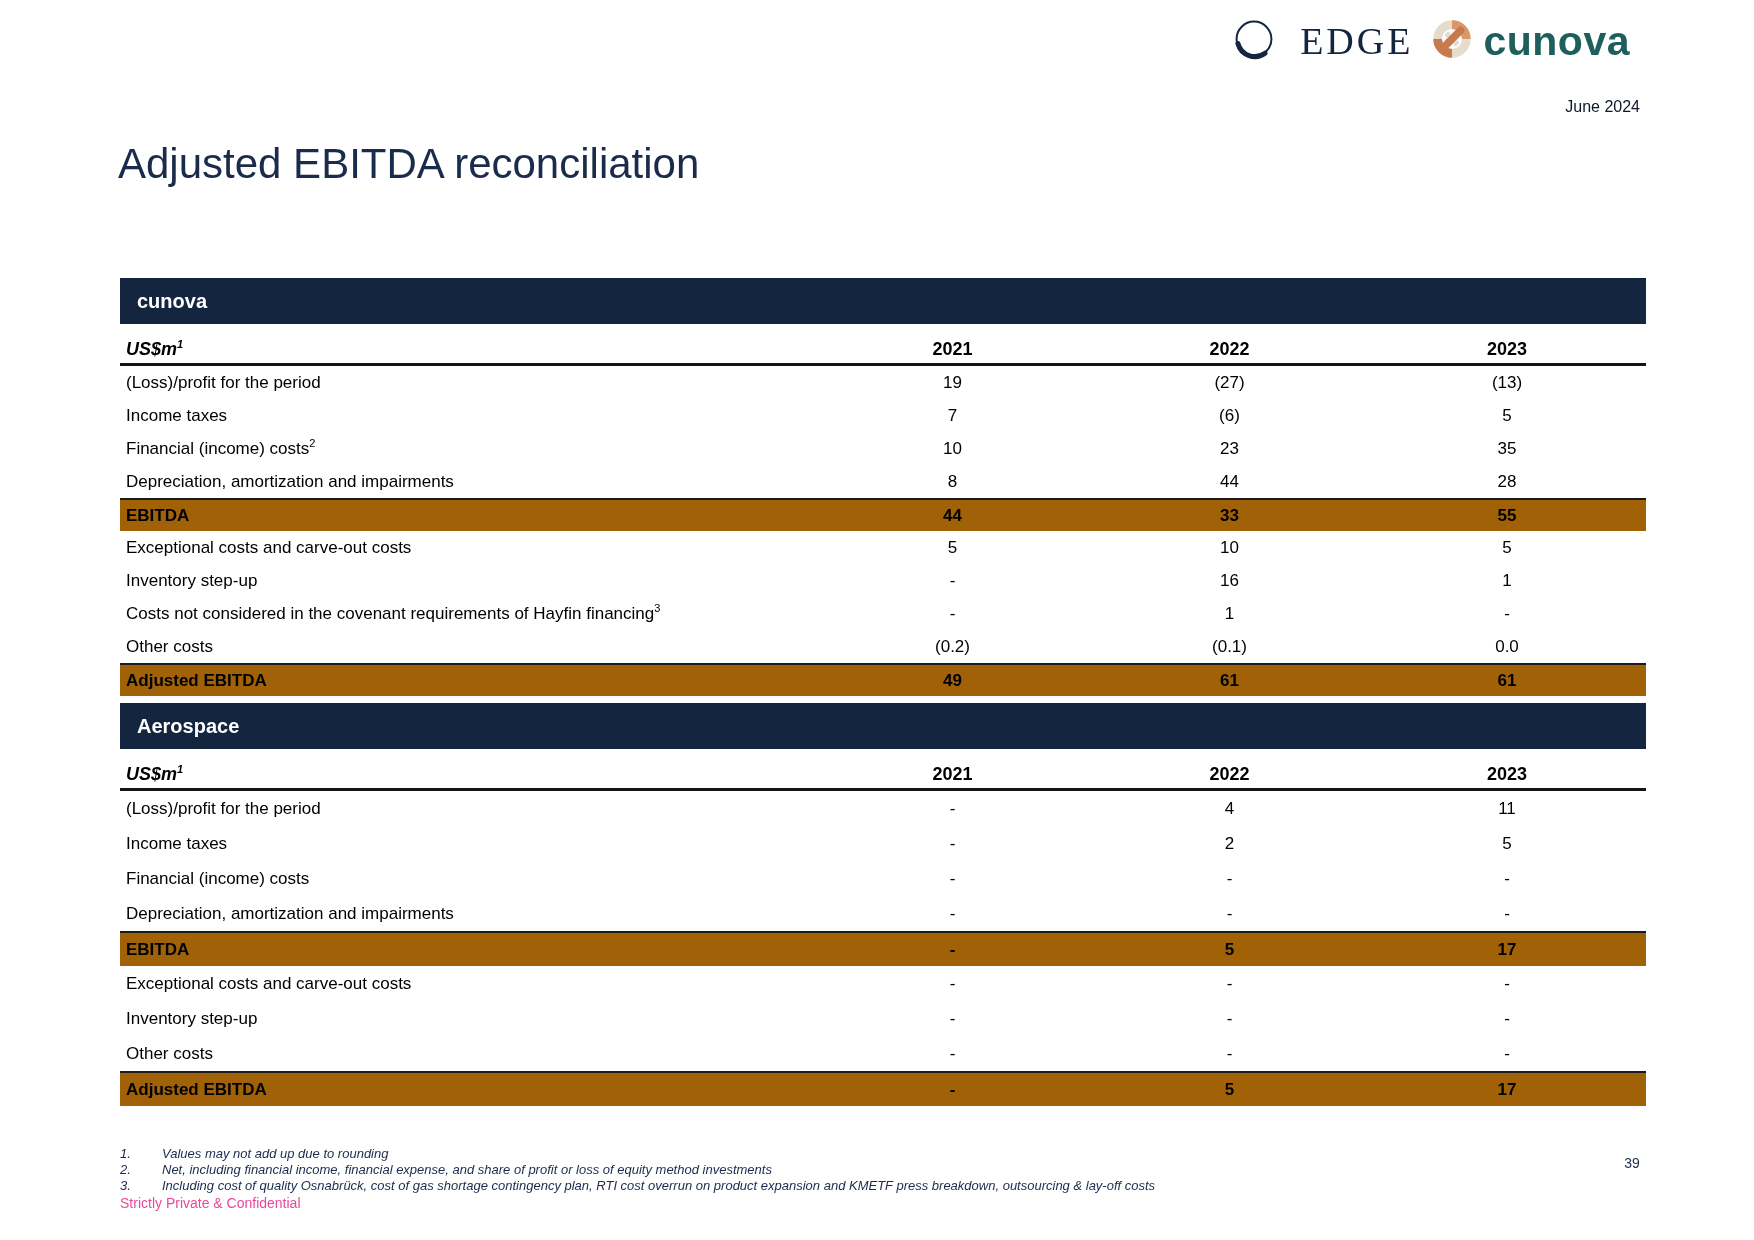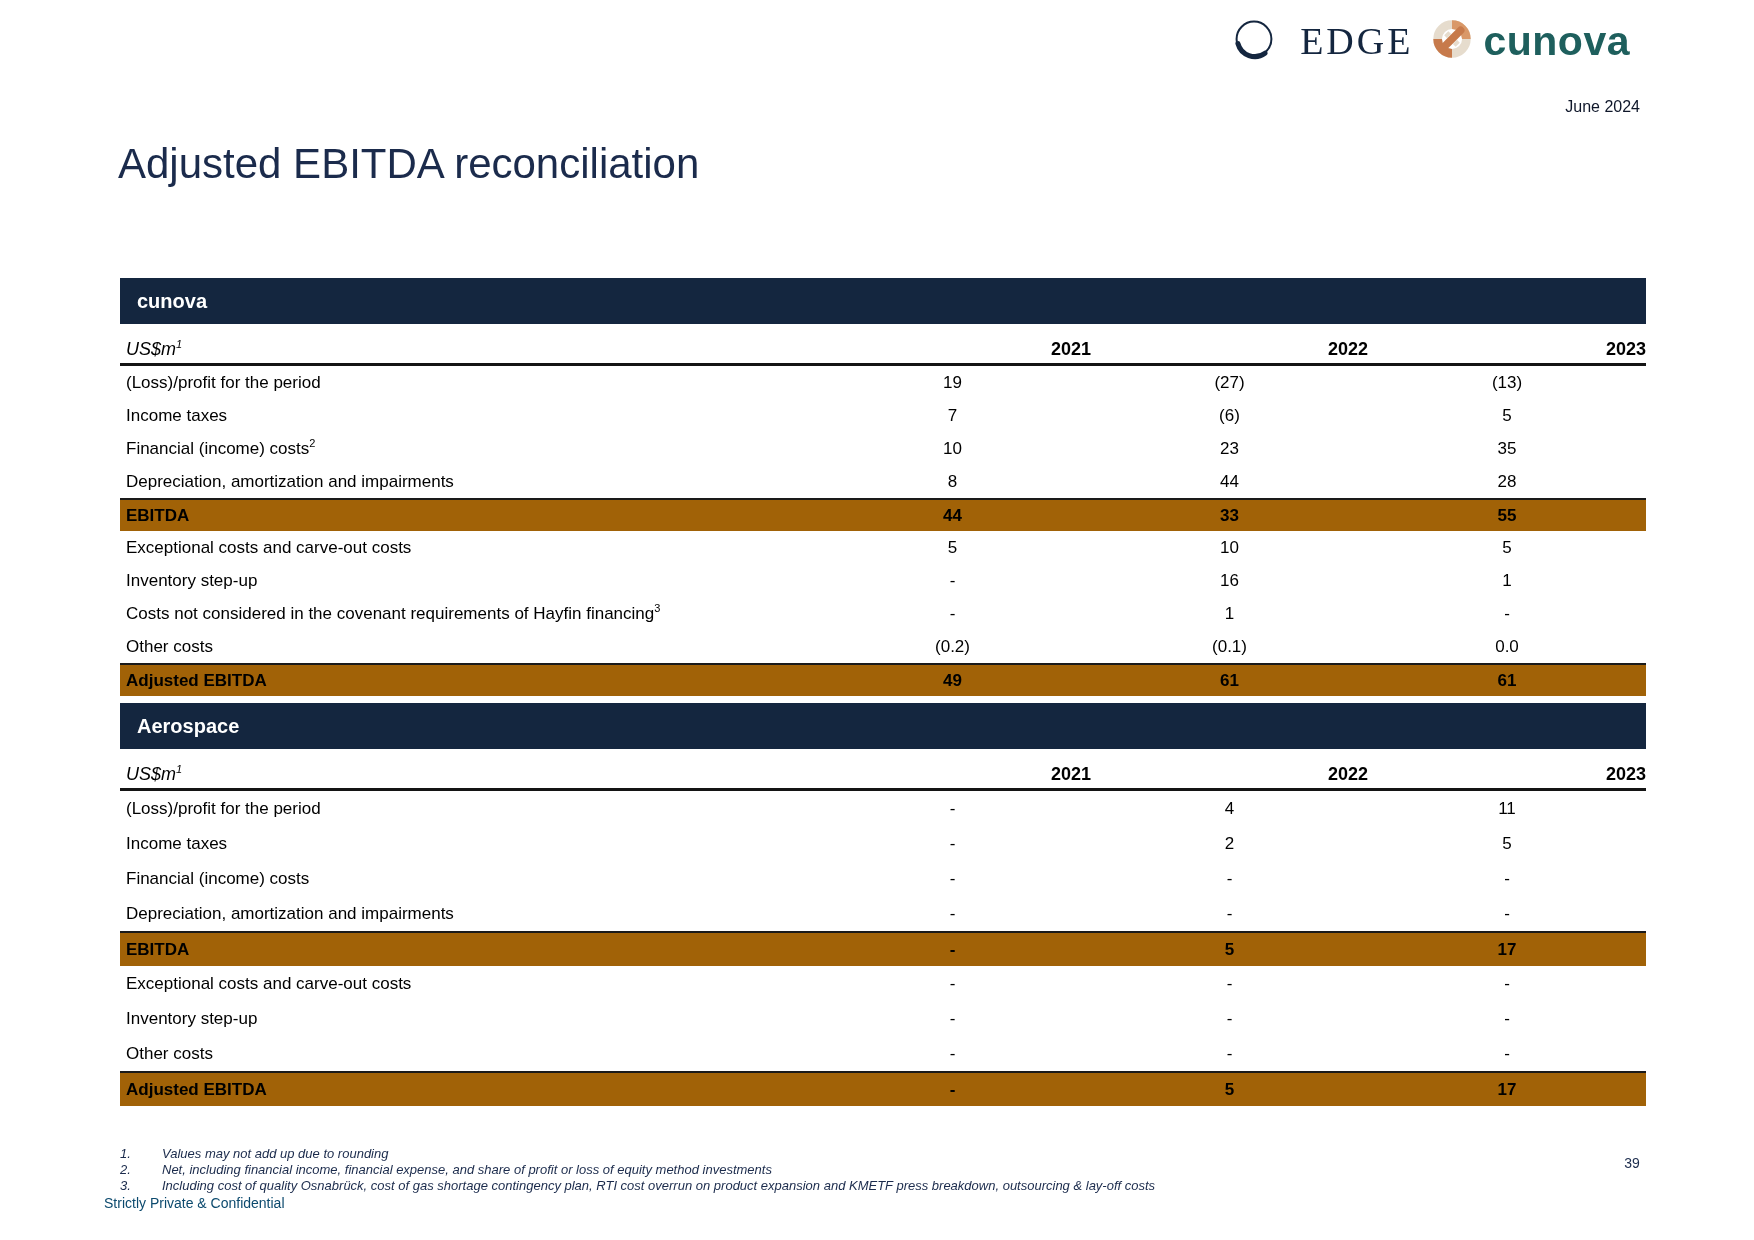--- a/index.html
+++ b/index.html
@@ -43,22 +43,22 @@
     height:46px;background:#14263f;color:#ffffff;
     display:flex;align-items:center;padding-left:17px;box-sizing:border-box;
     font-size:20px;font-weight:bold;
   }
   .thead{
     display:grid;grid-template-columns:694px 277px 277px 278px;
     height:36px;align-items:end;
     border-bottom:3px solid #141414;box-sizing:content-box;
     padding-bottom:3px;
   }
-  .unit{font-size:18px;font-weight:normal;font-style:italic;padding-left:6px;}
-  .year{font-size:18px;font-weight:bold;text-align:right;}
+  .unit{font-size:18px;font-weight:bold;font-style:italic;padding-left:6px;}
+  .year{font-size:18px;font-weight:bold;text-align:center;}
   .row{
     display:grid;grid-template-columns:694px 277px 277px 278px;
     height:33px;align-items:center;font-size:17px;
   }
   .t2 .row{height:35px;}
   .row .label{padding-left:6px;white-space:nowrap;}
   .row .val{text-align:center;}
   .row.em{
     background:#a16207;border-top:2px solid #1a1a1a;
     font-weight:bold;height:31px;
@@ -66,22 +66,22 @@
   .t2 .row.em{height:33px;}
   sup{font-size:11px;line-height:0;}
   
   .footnotes{
     position:absolute;left:120px;top:1146px;width:1180px;
     font-size:13px;line-height:16px;font-style:italic;color:#1b2b4c;
   }
   .fn{display:flex;}
   .fn .fn-num{width:42px;flex:0 0 42px;}
   .confidential{
-    position:absolute;left:104px;top:1195px;
-    font-size:14px;color:#0c4a6e;
+    position:absolute;left:120px;top:1195px;
+    font-size:14px;color:#ec4899;
   }
   .page-number{
     position:absolute;left:1612px;top:1155px;width:40px;text-align:center;
     font-size:14px;color:#1b2b4c;
   }
 </style>
 </head>
 <body>
 
 <div class="slide">

